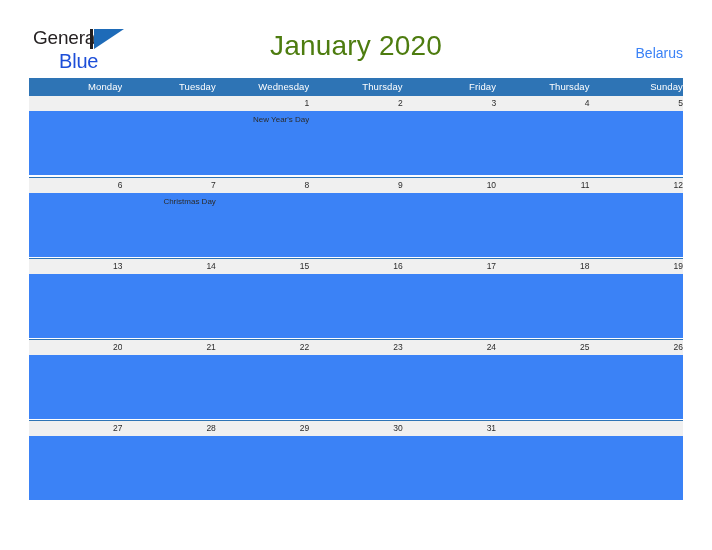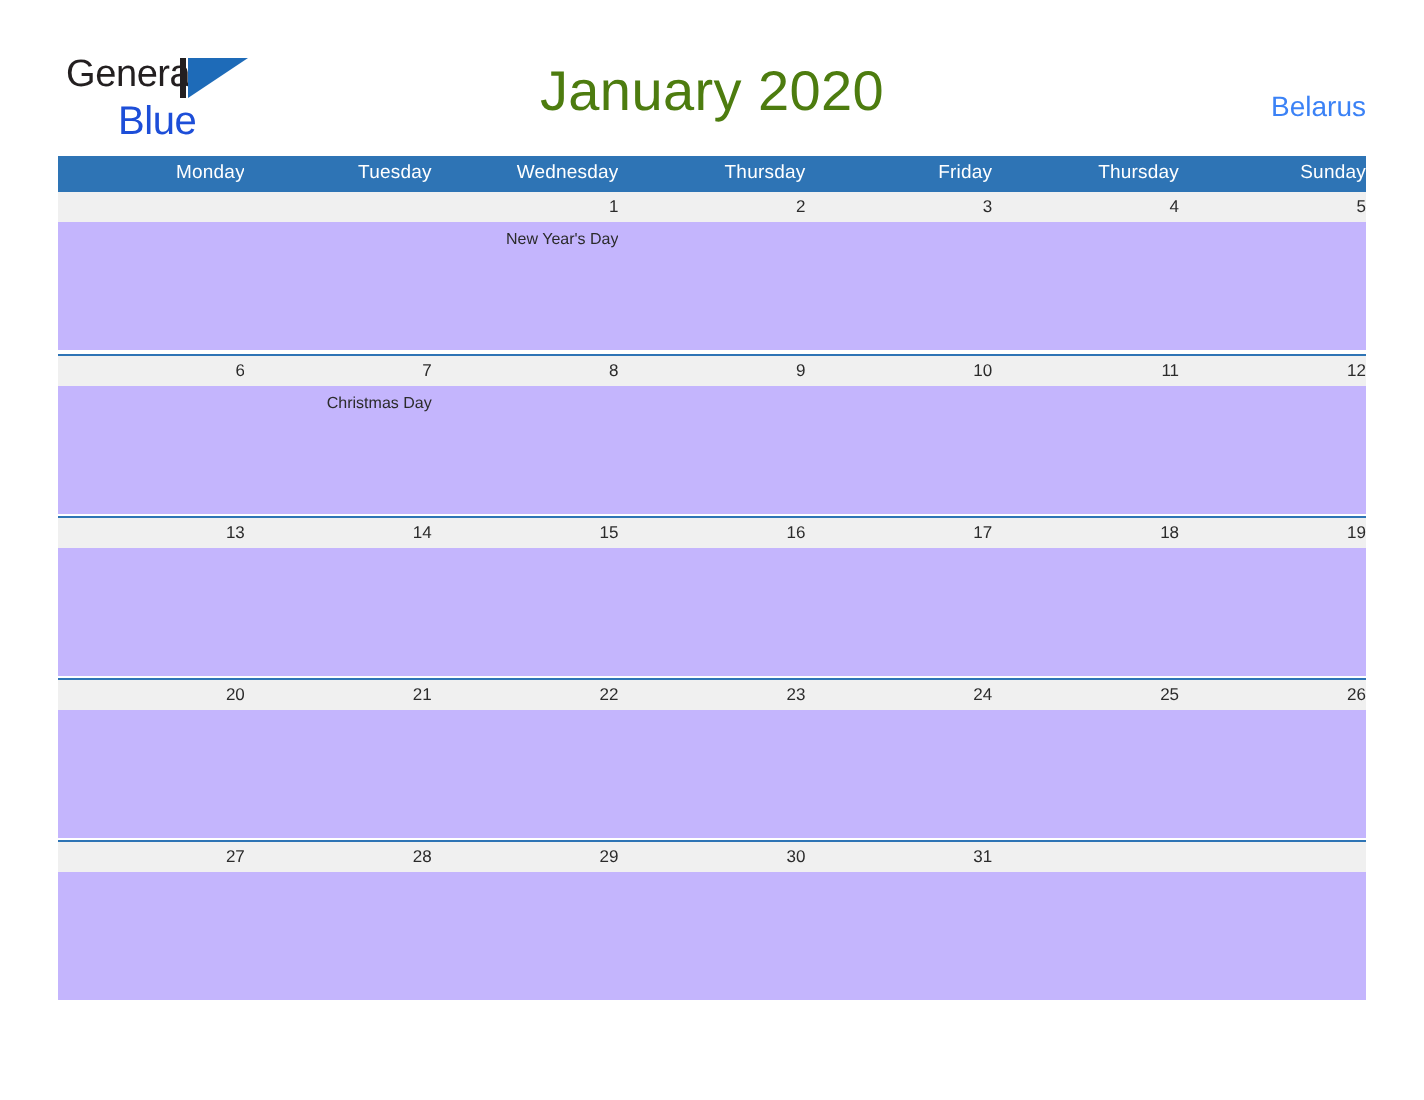--- a/index.html
+++ b/index.html
@@ -146,21 +146,21 @@
   .week-row .daynum-band {
     display: flex;
     width: 654px;
     height: 15px;
     background: #f0f0f0;
   }
   .week-row .body-band {
     display: flex;
     width: 654px;
     height: 64px;
-    background: #c4b5fd;
+    background: #3b82f6;
   }
   .day-cell-num {
     width: 93.43px;
     height: 15px;
     line-height: 15px;
     padding-left: 5px;
     box-sizing: border-box;
     font-size: 8.5px;
     color: #2b2b2b;
     white-space: nowrap;

